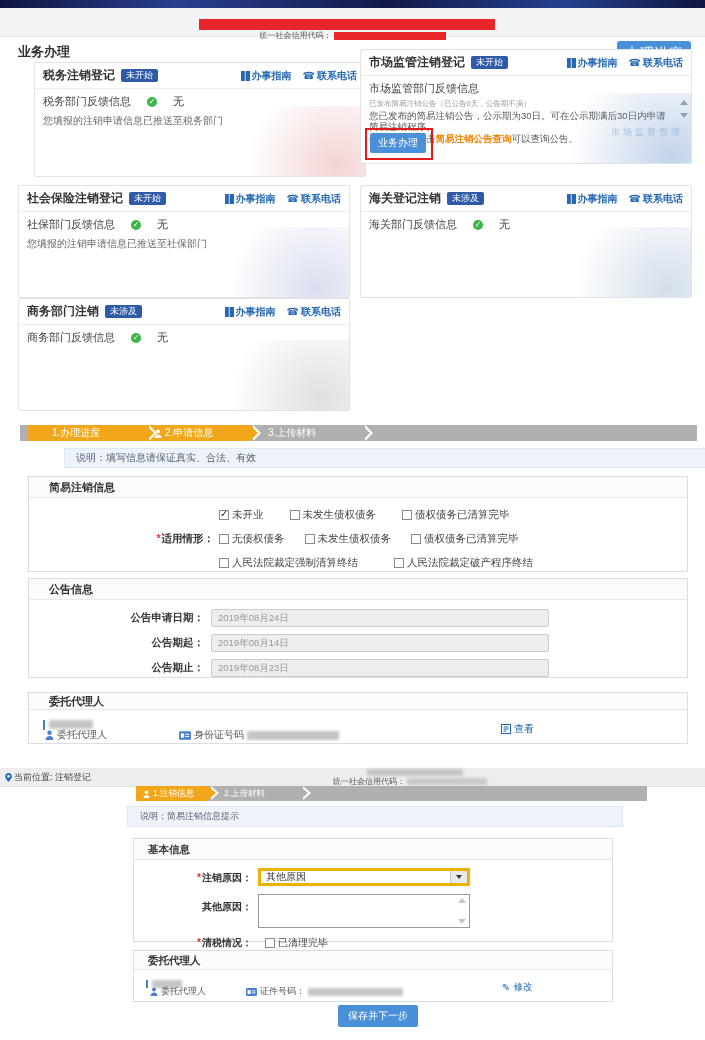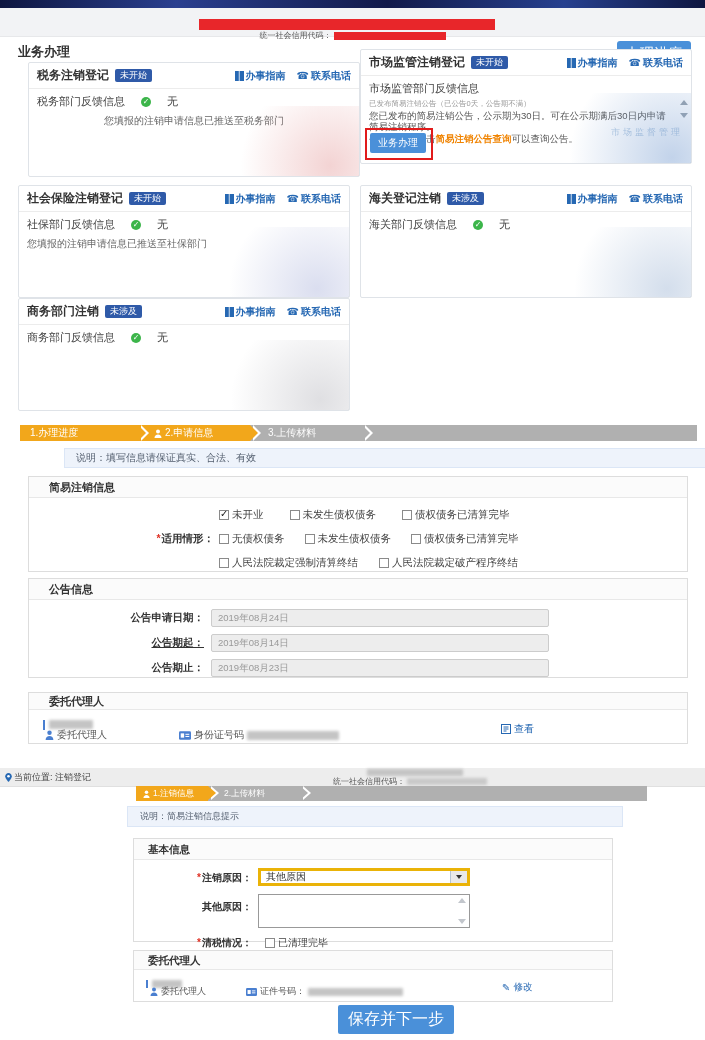--- a/index.html
+++ b/index.html
@@ -13,21 +13,21 @@
   .title-redact{position:absolute;top:11px;left:199px;width:296px;height:11px;background:#e8262a;}
   .credit-line{position:absolute;top:23px;left:0;width:705px;text-align:center;font-size:8px;color:#555;line-height:9px;}
   .redact-sm{display:inline-block;width:112px;height:8px;background:#e8262a;vertical-align:middle;margin-left:2px;}
 
   .sec-title{position:absolute;top:43px;left:18px;font-size:13px;font-weight:bold;color:#333;}
   .progress-btn{position:absolute;top:41px;right:14px;background:#4a90d9;color:#fff;border:none;
                 font-size:14px;padding:4px 9px;border-radius:3px;cursor:pointer;font-family:inherit;}
 
   
   .card{position:absolute;width:330px;border:1px solid #dfe3e8;border-radius:2px;background:#fff;}
-  .c1{left:28px;top:62px;height:113px;text-align:center;}
+  .c1{left:34px;top:62px;height:113px;}
   .c2{left:360px;top:49px;height:113px;}
   .c3{left:18px;top:185px;height:111px;}
   .c4{left:360px;top:185px;height:111px;}
   .c5{left:18px;top:298px;height:111px;}
   .card-head{height:25px;display:flex;align-items:center;padding:0 8px;border-bottom:1px solid #ececec;}
   .card-title{font-size:12px;font-weight:bold;color:#333;}
   .badge{margin-left:6px;background:#2f5aa8;color:#fff;font-size:9px;padding:1px 5px;border-radius:2px;line-height:11px;}
   .head-links{margin-left:auto;display:flex;gap:11px;align-items:center;}
   .hlink{display:inline-flex;align-items:center;gap:2px;font-size:10px;color:#2668b3;font-weight:bold;text-decoration:none;cursor:pointer;}
   .phone-glyph{font-size:10px;line-height:10px;}
@@ -63,21 +63,21 @@
   .sb2{top:786px;left:117px;width:511px;height:15px;margin-left:19px;}
   .chev{position:absolute;top:0;height:100%;display:flex;align-items:center;color:#fff;box-sizing:border-box;}
   .chev .aw,.chev .ac{position:absolute;top:0;width:0;height:0;}
   .sb1 .aw{right:-11px;border-top:8px solid transparent;border-bottom:8px solid transparent;border-left:8px solid #fff;z-index:1;}
   .sb1 .ac{right:-8px;border-top:8px solid transparent;border-bottom:8px solid transparent;border-left:8px solid #f2a71b;z-index:2;}
   .sb2 .aw{right:-11px;border-top:7.5px solid transparent;border-bottom:7.5px solid transparent;border-left:8px solid #fff;z-index:1;}
   .sb2 .ac{right:-8px;border-top:7.5px solid transparent;border-bottom:7.5px solid transparent;border-left:8px solid #f2a71b;z-index:2;}
   .ac.gray{border-left-color:#b0b0b0 !important;}
   .chev.orange{background:#f2a71b;}
   .chev.grayseg{background:#b0b0b0;}
-  .sb1 .s1{left:0;width:118px;z-index:4;font-size:10px;padding-left:10px;}
+  .sb1 .s1{left:8px;width:118px;z-index:4;font-size:10px;padding-left:24px;}
   .sb1 .s2{left:118px;width:112px;z-index:3;font-size:10px;padding-left:16px;gap:3px;}
   .sb1 .s3{left:230px;width:112px;z-index:2;font-size:10px;padding-left:18px;color:#fdfdfd;}
   .sb2 .s1{left:0;width:72px;z-index:4;font-size:8.5px;padding-left:7px;gap:3px;}
   .sb2 .s2{left:72px;width:92px;z-index:3;font-size:8.5px;padding-left:16px;color:#fdfdfd;}
 
   
   .notebox{position:absolute;background:#eef3fb;border:1px solid #dbe6f6;display:flex;align-items:center;
            color:#556070;box-sizing:border-box;}
   .nb1{top:448px;left:20px;width:677px;height:20px;font-size:10px;padding-left:11px;margin-left:44px;}
   .nb2{top:806px;left:127px;width:496px;height:21px;font-size:9px;padding-left:12px;}
@@ -123,21 +123,21 @@
   .sel{position:absolute;width:212px;height:18px;border:3px solid #eab308;background:#fff;display:flex;align-items:center;
        font-size:10px;color:#333;cursor:pointer;box-sizing:border-box;}
   .sel-text{flex:1;padding-left:5px;}
   .sel-arrow{width:16px;height:100%;background:#e9e9e9;border-left:1px solid #b5c4d4;display:flex;align-items:center;justify-content:center;}
   .sel-arrow i{width:0;height:0;border-left:3.5px solid transparent;border-right:3.5px solid transparent;border-top:4px solid #333;}
   .ta{position:absolute;width:212px;height:34px;border:1px solid #999;background:#fff;resize:none;box-sizing:border-box;font-family:inherit;}
   .ta-arrows{position:absolute;display:flex;flex-direction:column;justify-content:space-between;height:26px;align-items:center;}
   .ta-arrows .tri-up{border-bottom-color:#c2c6cc;}
   .ta-arrows .tri-down{border-top-color:#c2c6cc;}
 
-  .save-btn{position:absolute;top:1005px;left:338px;background:#4a90d9;color:#fff;border:none;font-size:16px;
+  .save-btn{position:absolute;top:1005px;left:338px;background:#4a90d9;color:#fff;border:none;font-size:10px;
             padding:4px 10px;border-radius:2px;cursor:pointer;font-family:inherit;}
 
   .ico{flex:none;}
 </style>
 </head>
 <body>
 
 <div class="page">
 
   <div class="topbar"></div>
@@ -350,38 +350,38 @@
         <label class="cbitem" style="margin-right:20px;">
             <span class="cb"></span>
             <span>未发生债权债务</span>
           </label>
         <label class="cbitem">
             <span class="cb"></span>
             <span>债权债务已清算完毕</span>
           </label>
       </div>
       <div class="cbrow" style="top:58px;">
-        <label class="cbitem" style="margin-right:21px;">
+        <label class="cbitem" style="margin-right:36px;">
             <span class="cb"></span>
             <span>人民法院裁定强制清算终结</span>
           </label>
         <label class="cbitem">
             <span class="cb"></span>
             <span>人民法院裁定破产程序终结</span>
           </label>
       </div>
     </div>
   </div>
 
   <div class="secbox bx2">
     <div class="sec-head">公告信息</div>
     <div class="sec-body">
       <div class="flabel" style="top:11px;width:175px;">公告申请日期：</div>
       <div class="dinput" style="top:9px;left:182px;">2019年08月24日</div>
-      <div class="flabel" style="top:36px;width:175px;text-decoration:underline;">公告期起：</div>
+      <div class="flabel" style="top:36px;width:175px;">公告期起：</div>
       <div class="dinput" style="top:34px;left:182px;">2019年08月14日</div>
       <div class="flabel" style="top:61px;width:175px;">公告期止：</div>
       <div class="dinput" style="top:59px;left:182px;">2019年08月23日</div>
     </div>
   </div>
 
   <div class="secbox bx3">
     <div class="sec-head" style="height:16px;line-height:16px;">委托代理人</div>
     <div class="sec-body">
       <div style="position:absolute;top:5px;left:14px;">

